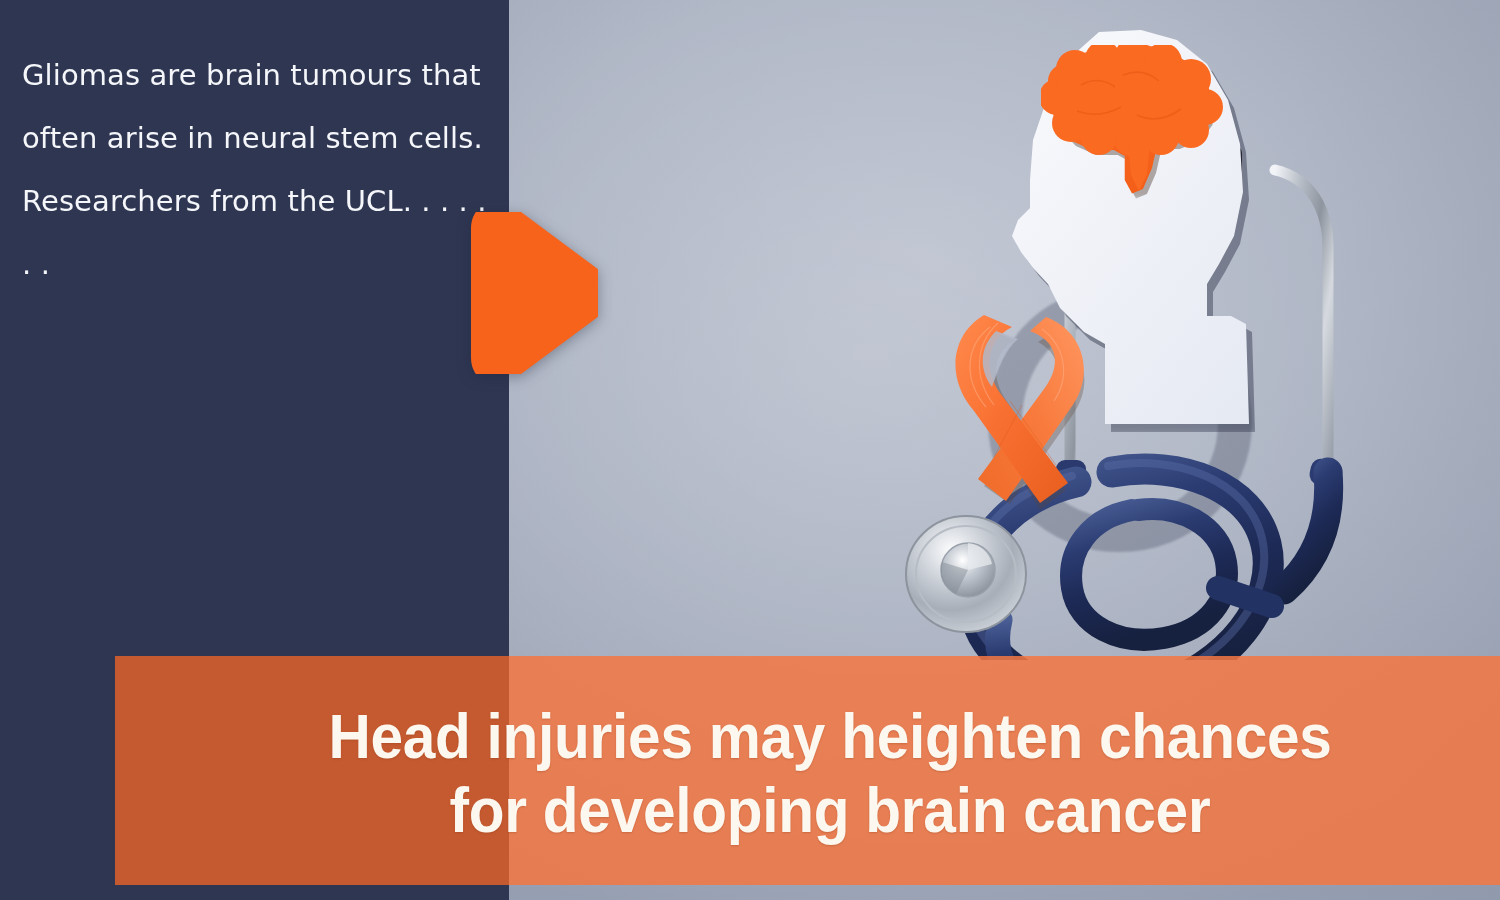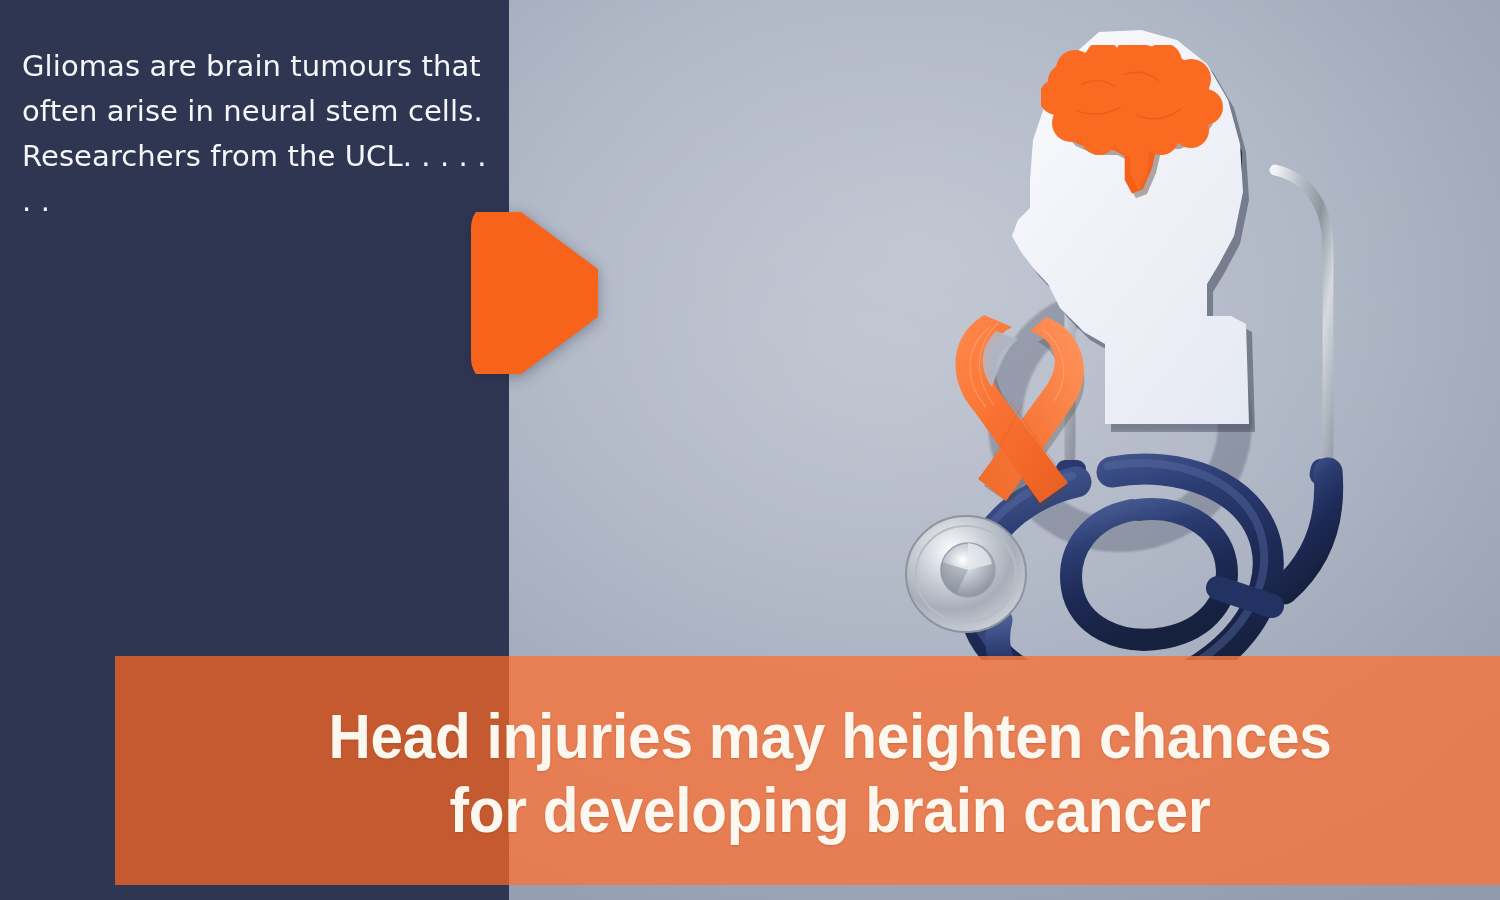--- a/index.html
+++ b/index.html
@@ -115,21 +115,21 @@
     height: 900px;
     background: #2f3652;
   }
   .lede {
     position: absolute;
     left: 22px;
     top: 44px;
     width: 466px;
     color: #f4f6fa;
     font-size: 29px;
-    line-height: 45px;
+    line-height: 63px;
     letter-spacing: 0.1px;
     font-weight: 500;
   }
 
   
   .play-btn {
     position: absolute;
     left: 462px;
     top: 212px;
     width: 136px;

